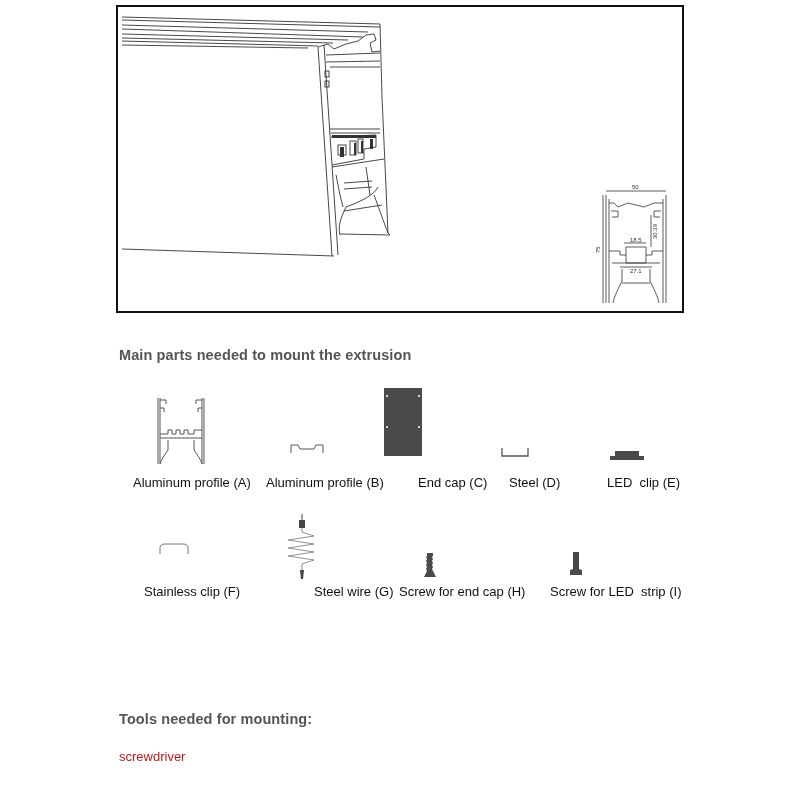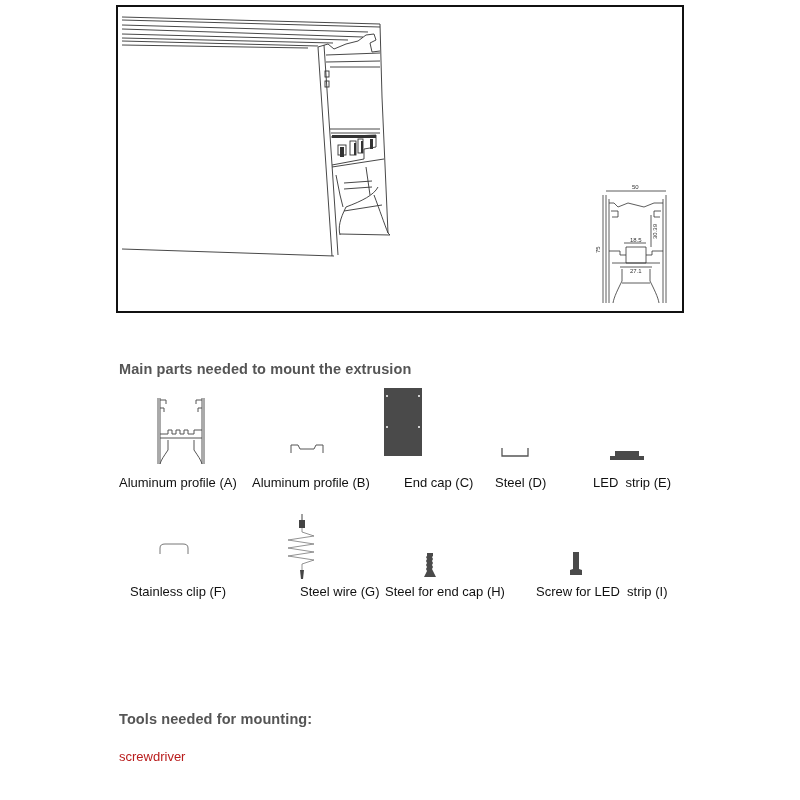--- a/index.html
+++ b/index.html
@@ -1,20 +1,20 @@
 <!DOCTYPE html>
 <html><head>
 <meta charset="utf-8">
 <style>
   html, body { margin: 0; padding: 0; background: #ffffff; }
   body { width: 800px; height: 800px; position: relative; overflow: hidden; font-family: "Liberation Sans", sans-serif; color: #111; }
   .frame { position: absolute; left: 116px; top: 5px; width: 564px; height: 304px; border: 2px solid #111; background: #fff; }
   .frame svg { position: absolute; left: 0; top: 0; }
   .heading { position: absolute; font-weight: bold; font-size: 14.5px; color: #555; letter-spacing: 0.1px; }
-  .part-label { position: absolute; font-size: 13px; color: #111; white-space: nowrap; }
+  .part-label { position: absolute; font-size: 13px; color: #111; white-space: nowrap; margin-left: 14px; }
   .part-icon { position: absolute; }
   .body-text { position: absolute; font-size: 13px; color: #b91c1c; }
   .dim { font-size: 6px; fill: #333; font-family: "Liberation Sans", sans-serif; }
 </style>
 </head>
 <body>
 
 <div class="frame">
   <svg width="564" height="304" viewBox="0 0 564 304">
     <g fill="none" stroke="#333" stroke-width="0.9">
@@ -81,21 +81,21 @@
     <g>
       <text class="dim" x="514" y="182">50</text>
       <text class="dim" x="482" y="246" transform="rotate(-90 482 246)">75</text>
       <text class="dim" x="539" y="232" transform="rotate(-90 539 232)">30.39</text>
       <text class="dim" x="512" y="235">18.5</text>
       <text class="dim" x="512" y="266">27.1</text>
     </g>
   </svg>
 </div>
 
-<div class="heading" style="left:119px; top:347px;margin-top:14px;">Main parts needed to mount the extrusion</div>
+<div class="heading" style="left:119px; top:347px;">Main parts needed to mount the extrusion</div>
 
 <svg class="part-icon" style="left:152px; top:392px;" width="60" height="78" viewBox="0 0 60 78">
   <g fill="none" stroke="#555" stroke-width="1">
     <line x1="6" y1="6" x2="6" y2="72"></line>
       <line x1="8" y1="6" x2="8" y2="72"></line>
     <line x1="50" y1="6" x2="50" y2="72"></line>
       <line x1="52" y1="6" x2="52" y2="72"></line>
     <path d="M8,8 L14,8 L14,12 M50,8 L44,8 L44,12"></path>
     <path d="M8,16 L12,16 L12,20 M50,16 L46,16 L46,20"></path>
     <path d="M8,42 L16,42 L16,38 L20,38 L20,42 L24,42 L24,38 L28,38 L28,42 L32,42 L32,38 L36,38 L36,42 L42,42 L42,38 L50,38"></path>
@@ -117,38 +117,38 @@
 </svg>
 <svg class="part-icon" style="left:610px; top:451px;" width="34" height="10" viewBox="0 0 34 10">
   <rect x="5" y="0" width="24" height="5" fill="#4a4a4a"></rect>
   <rect x="0" y="5" width="34" height="4" fill="#4a4a4a"></rect>
 </svg>
 
 <div class="part-label" style="left:119px; top:475px;">Aluminum profile (A)</div>
 <div class="part-label" style="left:252px; top:475px;">Aluminum profile (B)</div>
 <div class="part-label" style="left:404px; top:475px;">End cap (C)</div>
 <div class="part-label" style="left:495px; top:475px;">Steel (D)</div>
-<div class="part-label" style="left:593px; top:475px; white-space:pre;">LED  strip (E)</div>
+<div class="part-label" style="left:593px; top:475px; white-space:pre;">LED  clip (E)</div>
 
 <svg class="part-icon" style="left:158px; top:543px;" width="32" height="12" viewBox="0 0 32 12">
   <path d="M2,11 L2,5 C2,2 4,1 7,1 L25,1 C28,1 30,2 30,5 L30,11" fill="none" stroke="#777" stroke-width="1"></path>
 </svg>
 <svg class="part-icon" style="left:282px; top:514px;" width="40" height="66" viewBox="0 0 40 66">
   <line x1="20" y1="0" x2="20" y2="6" stroke="#444" stroke-width="1"></line>
   <rect x="17" y="6" width="6" height="8" fill="#444"></rect>
   <path d="M20,14 L20,18 L32,22 L6,26 L32,30 L6,34 L32,38 L6,42 L32,46 L20,50" fill="none" stroke="#777" stroke-width="0.8"></path>
   <line x1="20" y1="50" x2="20" y2="56" stroke="#777" stroke-width="0.8"></line>
   <path d="M18,56 L22,56 L21,65 L19,65 Z" fill="#444"></path>
 </svg>
 <svg class="part-icon" style="left:423px; top:553px;" width="14" height="26" viewBox="0 0 14 26">
   <path d="M4,0 L10,0 L10,3 L9,4 L10,6 L9,8 L10,10 L9,12 L10,14 L9,16 L10,18 L13,24 L1,24 L4,18 L3,16 L4,14 L3,12 L4,10 L3,8 L4,6 L3,4 L4,3 Z" fill="#4a4a4a"></path>
 </svg>
 <svg class="part-icon" style="left:569px; top:552px;" width="14" height="24" viewBox="0 0 14 24">
   <path d="M4,0 L10,0 L10,17 L13,18 L13,23 L1,23 L1,18 L4,17 Z" fill="#4a4a4a"></path>
 </svg>
 
 <div class="part-label" style="left:130px; top:584px;">Stainless clip (F)</div>
 <div class="part-label" style="left:300px; top:584px;">Steel wire (G)</div>
-<div class="part-label" style="left:385px; top:584px;">Steel for end cap (H)</div>
+<div class="part-label" style="left:385px; top:584px;">Screw for end cap (H)</div>
 <div class="part-label" style="left:536px; top:584px; white-space:pre;">Screw for LED  strip (I)</div>
 
 <div class="heading" style="left:119px; top:711px;">Tools needed for mounting:</div>
 <div class="body-text" style="left:119px; top:749px;">screwdriver</div>
 
 </body></html>

